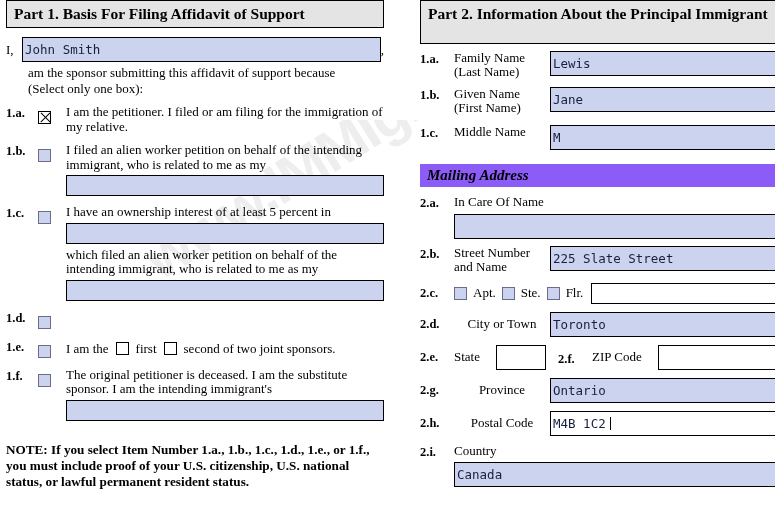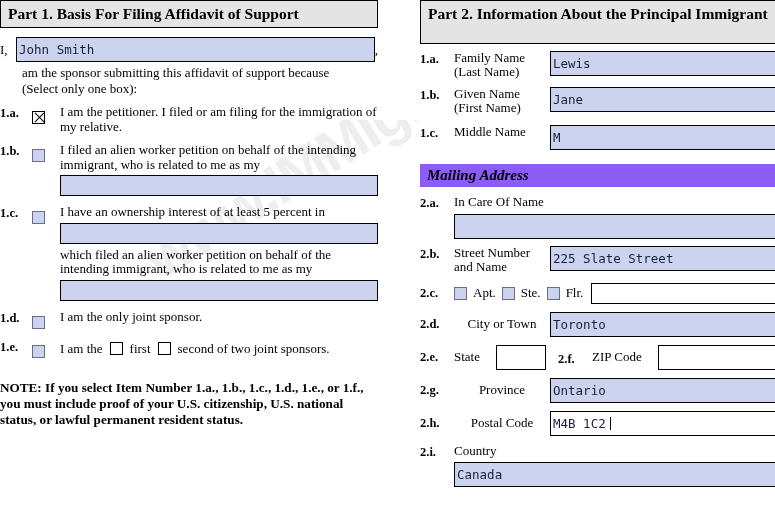--- a/index.html
+++ b/index.html
@@ -39,21 +39,21 @@
     transform-origin: left center;
     white-space: nowrap;
   }
 
   
   .col {
     position: absolute;
     top: 0;
     z-index: 2;
   }
-  .col-left  { left: 0;   width: 378px; }
+  .col-left  { left: 6px;   width: 378px; }
   .col-right { left: 420px; width: 374px; }
 
   
   .part-bar {
     border: 1.5px solid #000;
     background: #e4e4e4;
     font-weight: bold;
     font-size: 15.5px;
     line-height: 1.25;
     padding: 3px 5px 4px 7px;
@@ -230,39 +230,46 @@
         <div class="lbl" style="margin-top:4px;">which filed an alien worker petition on behalf of the intending immigrant, who is related to me as my</div>
         <div class="fld subfield"></div>
       </div>
     </div>
 
     <div class="optrow">
       <div class="num">1.d.</div>
       <div class="cb-wrap">
         <span class="cb"></span>
       </div>
-      <div class="body">
-        <div class="lbl">I am the only joint sponsor.</div>
-      </div>
     </div>
 
     <div class="optrow">
       <div class="num">1.e.</div>
       <div class="cb-wrap">
         <span class="cb"></span>
       </div>
       <div class="body" style="display:flex;align-items:center;gap:7px;">
         <span class="lbl">I am the</span>
         <span class="cb white"></span>
         <span class="lbl">first</span>
         <span class="cb white"></span>
         <span class="lbl">second of two joint sponsors.</span>
       </div>
     </div>
 
+    <div class="optrow">
+      <div class="num">1.f.</div>
+      <div class="cb-wrap">
+        <span class="cb"></span>
+      </div>
+      <div class="body">
+        <div class="lbl">The original petitioner is deceased.  I am the substitute sponsor.  I am the intending immigrant's</div>
+        <div class="fld subfield"></div>
+      </div>
+    </div>
 
     <div class="note">NOTE:  If you select Item Number 1.a., 1.b., 1.c., 1.d., 1.e., or 1.f., you must include proof of your U.S. citizenship, U.S. national status, or lawful permanent resident status.</div>
   </div>
 
   <div class="col col-right">
 
     <div class="part-bar two-line">Part 2.  Information About the Principal Immigrant</div>
 
     <div class="rrow">
       <div class="num">1.a.</div>

